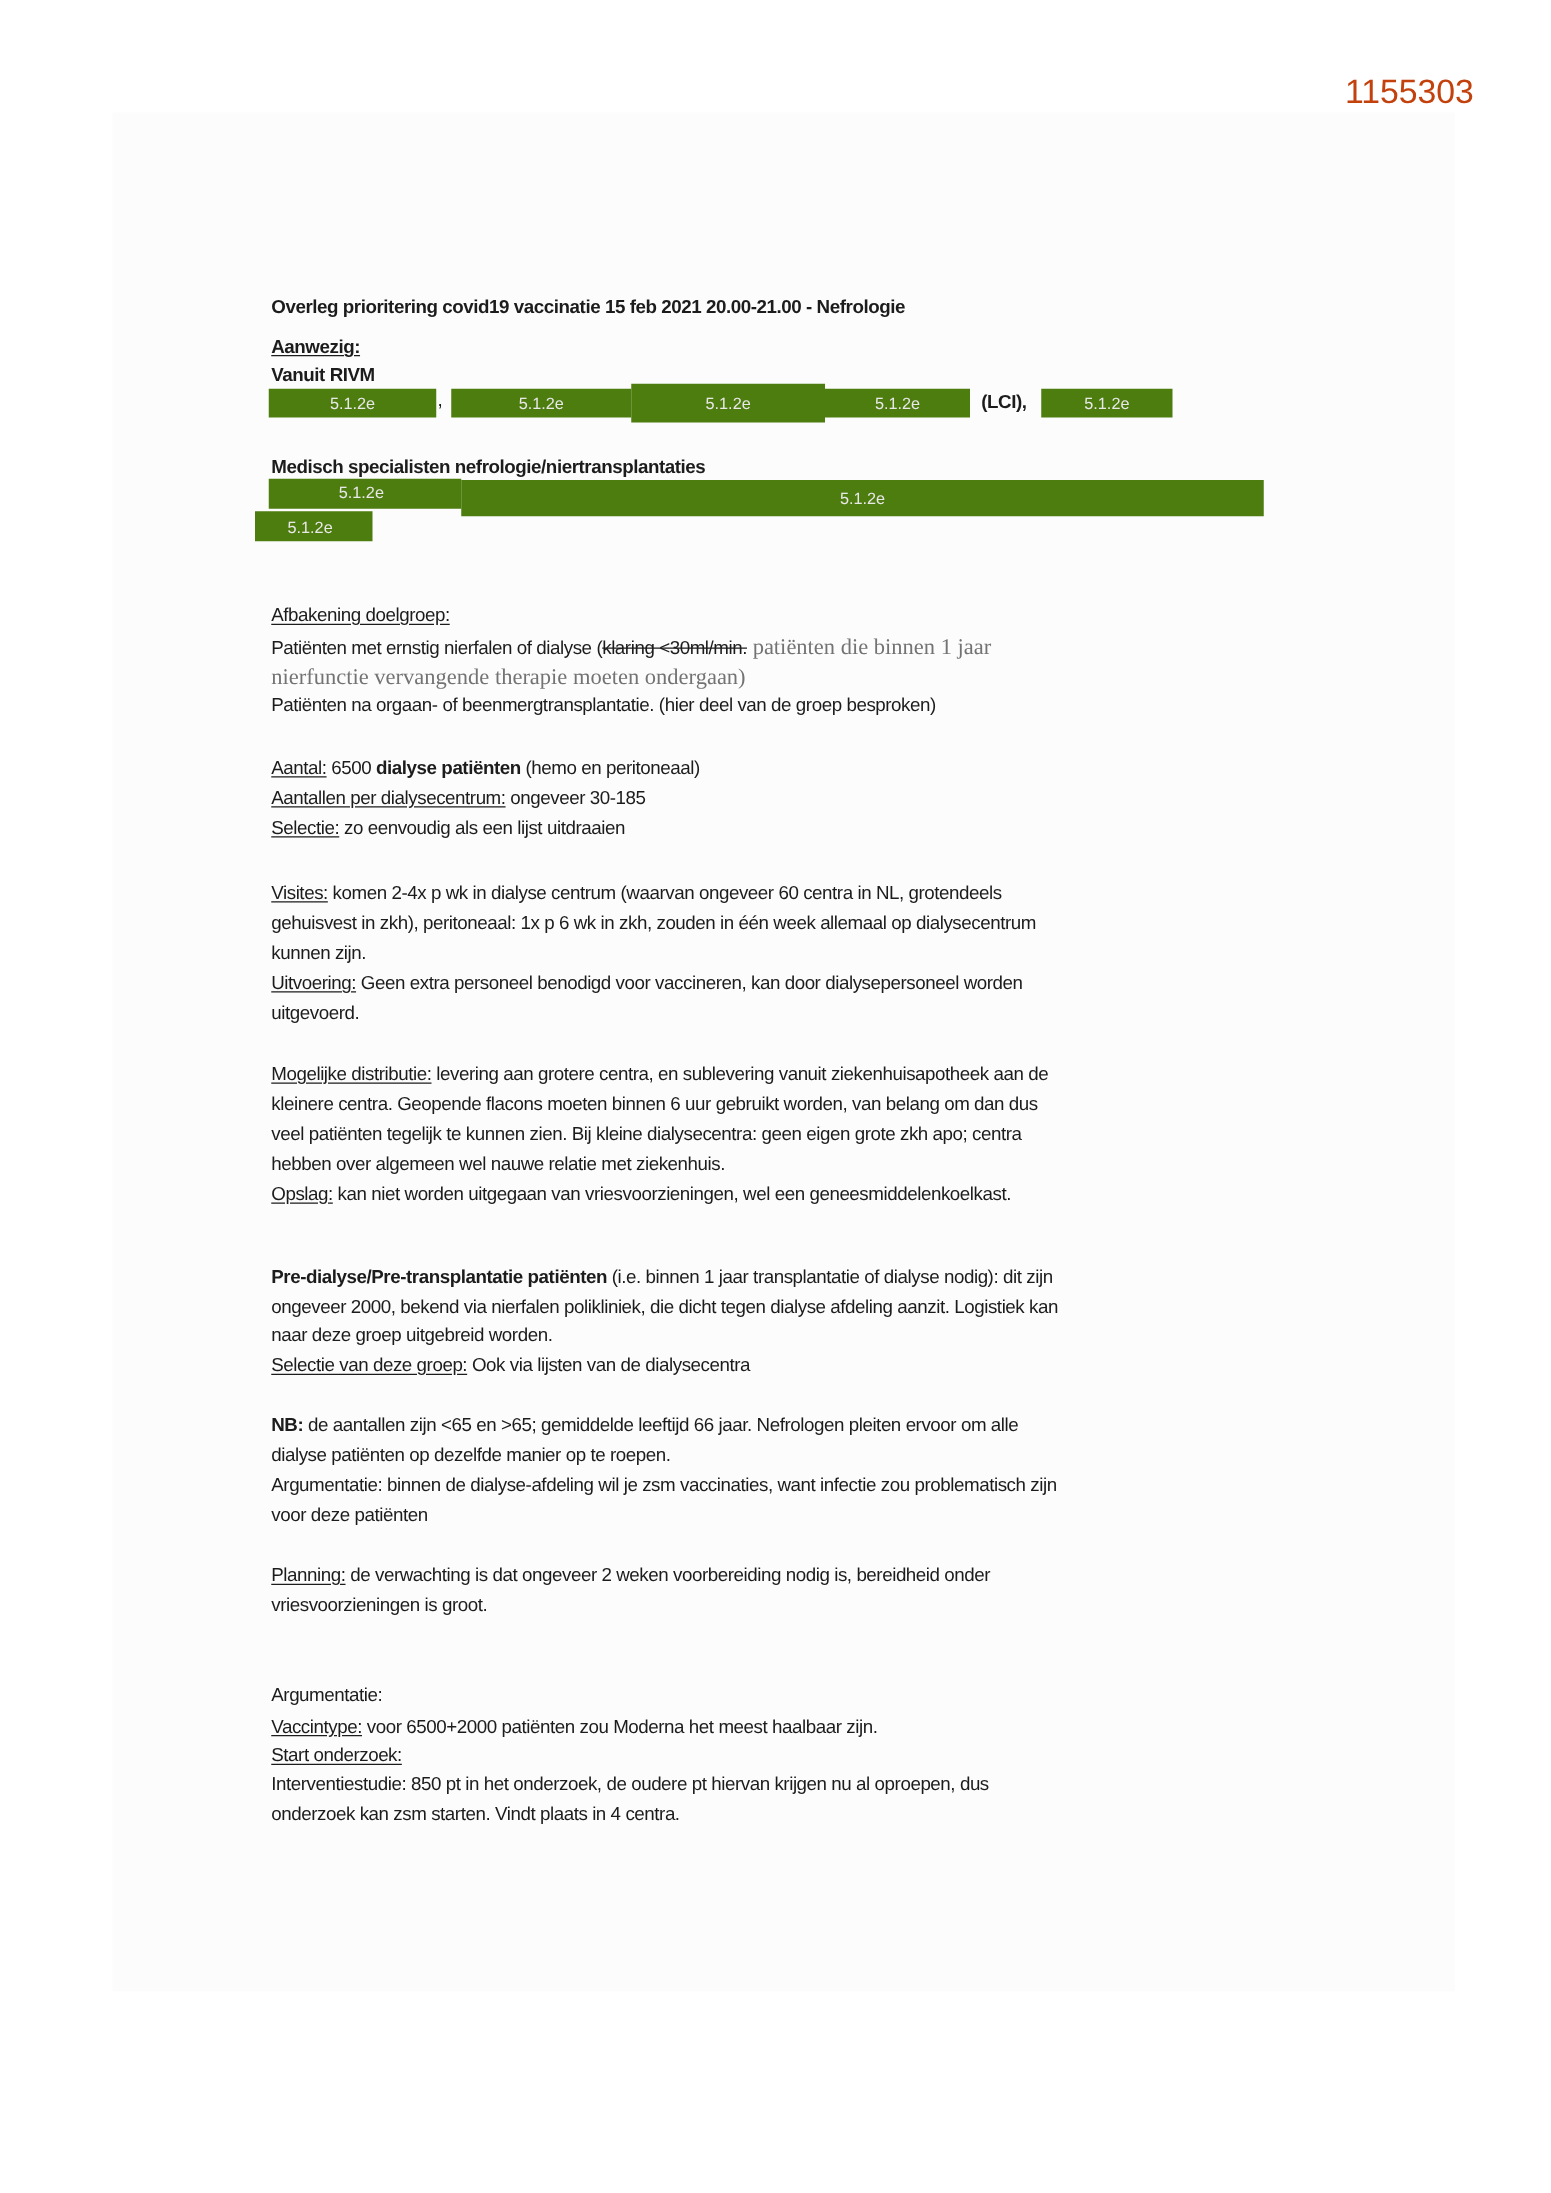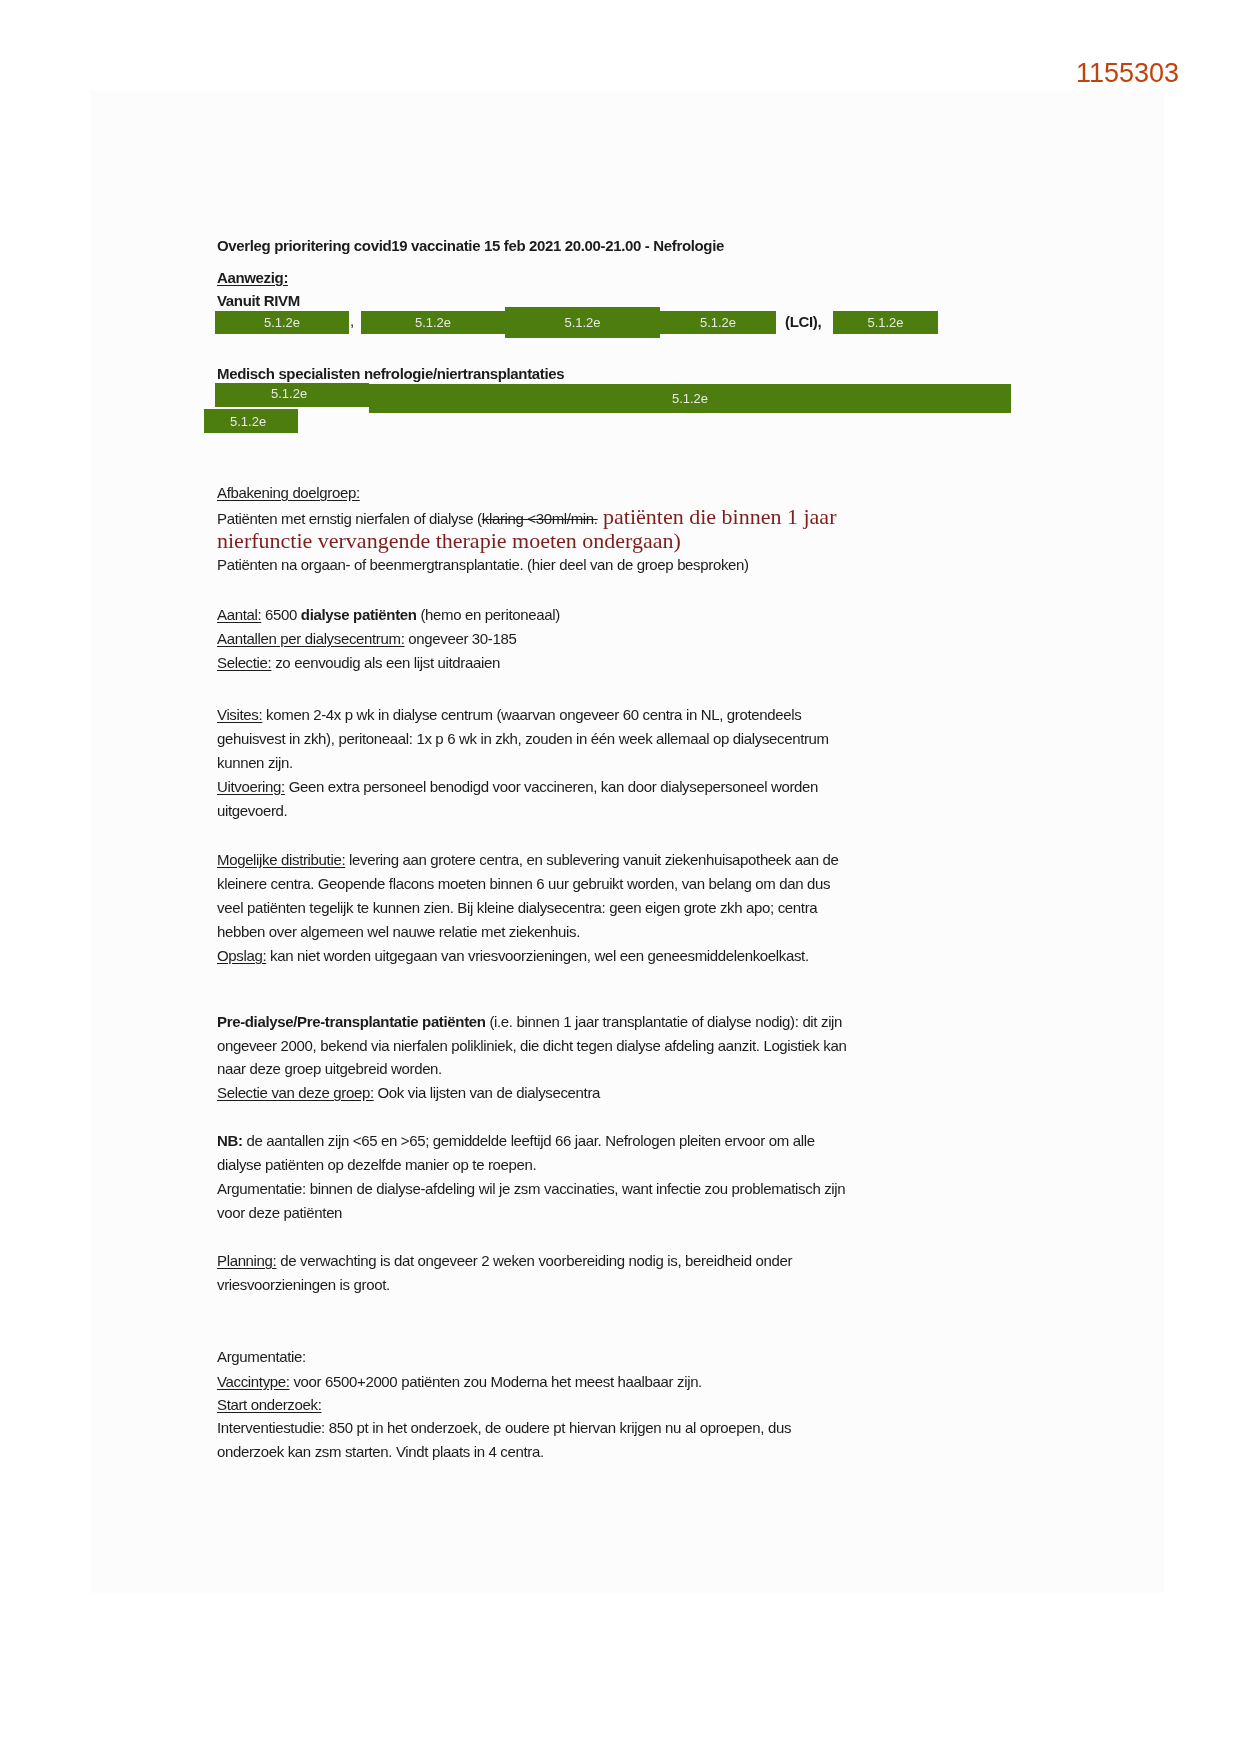--- a/index.html
+++ b/index.html
@@ -19,21 +19,21 @@
     .txt {
       position: absolute; left: 217px;
       font-family: "Liberation Sans", sans-serif;
       font-size: 15px; line-height: 24px; letter-spacing: -0.35px;
       color: #1c1c1c; white-space: nowrap;
     }
     .u { text-decoration: underline; text-underline-offset: 2px; }
     .b { font-weight: bold; }
     .strike { text-decoration: line-through; }
     .serif-blue {
-      font-family: "Liberation Serif", serif; font-size: 22px; color: #7f1d1d;
+      font-family: "Liberation Serif", serif; font-size: 18px; color: #737373;
       letter-spacing: 0px;
     }
 
     .redact {
       position: absolute; background: #4d7c0f; color: #e8e8e8;
       font-family: "Liberation Sans", sans-serif; font-size: 13px;
       display: flex; align-items: center; justify-content: center;
       letter-spacing: 0px;
     }
     .inline-label {

